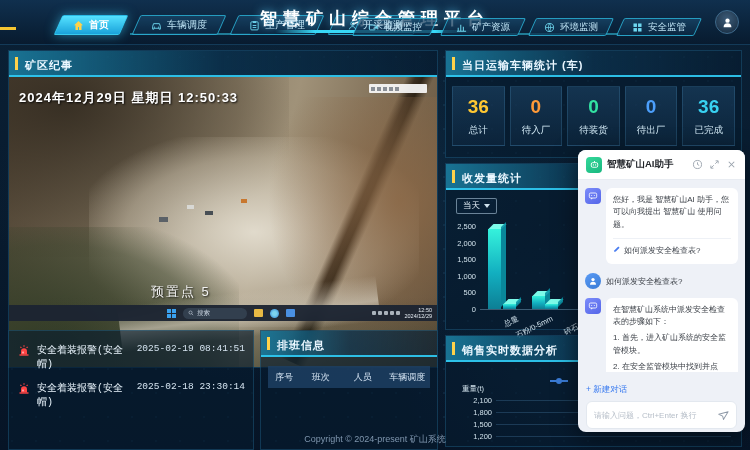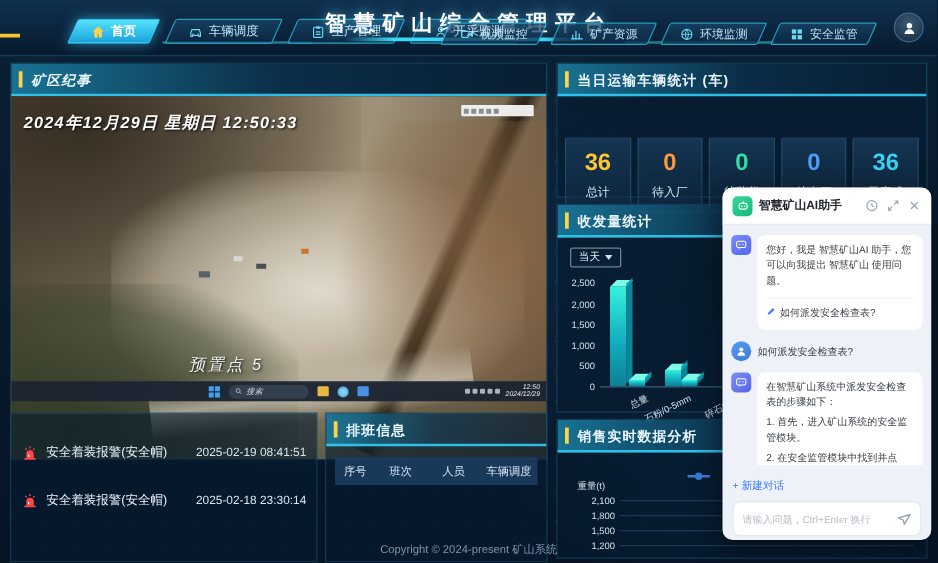--- a/index.html
+++ b/index.html
@@ -50,21 +50,21 @@
   
   .panel { position:absolute; background:rgba(7,27,46,.62);
     border:1px solid rgba(45,140,190,.28); z-index:2; }
   .panel-header { position:relative; height:26px; line-height:26px; padding-left:16px;
     background:linear-gradient(90deg, rgba(26,122,156,.92) 0%, rgba(15,66,100,.45) 50%, rgba(10,36,62,.12) 100%);
     border-bottom:2px solid rgba(46,198,238,.95); }
   .panel-header::before { content:''; position:absolute; left:6px; top:6px; width:3px; height:13px; background:#ffd24a; }
   .panel-header .ptitle { font-size:11px; font-weight:bold; color:#eaf7ff; letter-spacing:1px; }
 
   
-  #video-panel { left:8px; top:50px; width:430px; height:318px;font-style:italic; }
+  #video-panel { left:8px; top:50px; width:430px; height:318px; }
   #video-feed { position:absolute; left:0; top:26px; right:0; bottom:0; overflow:hidden; background:#6e6350; cursor:pointer; }
   .scene { position:absolute; pointer-events:none; }
   #scene-base { inset:0; background:linear-gradient(105deg,#4c4031 0%, #6e6350 22%, #8d816a 42%, #a09279 58%, #7c6b53 78%, #5e4e3a 100%); }
   #scene-cliff { left:-40px; top:-40px; width:320px; height:220px;
     background:radial-gradient(ellipse at 30% 30%, rgba(52,44,33,.92), rgba(84,72,55,.45) 55%, transparent 75%); }
   #scene-quarry { left:80px; top:60px; width:330px; height:190px;
     background:radial-gradient(ellipse at 50% 50%, rgba(228,222,208,.95), rgba(200,190,170,.55) 55%, transparent 78%); }
   #scene-ravine { right:64px; top:-30px; width:26px; height:330px; transform:rotate(24deg);
     background:linear-gradient(90deg, transparent, #3a2e20 35%, #2e2417 60%, transparent); }
   #scene-slope { right:-50px; top:20px; width:220px; height:260px;
@@ -95,41 +95,41 @@
   .tb-search svg { width:6px; height:6px; }
   .tb-ico { width:9px; height:8px; border-radius:1px; }
   .tb-tray { position:absolute; right:5px; display:flex; align-items:center; gap:4px; }
   .tb-tray .glyphs { display:flex; gap:2px; }
   .tb-tray .glyphs i { width:4px; height:4px; background:rgba(230,238,245,.7); display:block; border-radius:1px; }
   .tb-clock { text-align:right; font-size:5.5px; line-height:6px; color:#e6edf4; }
 
   
   #alerts-panel { left:8px; top:330px; width:246px; height:120px; }
   #alerts-list { padding:12px 8px 0 8px; }
-  .alert-row { display:flex; align-items:center; height:38px; cursor:pointer; }
+  .alert-row { display:flex; height:38px; cursor:pointer;font-family:Liberation Mono, monospace; }
   .alert-row .aicon { width:14px; height:14px; margin-right:6px; flex:none; }
   .alert-row .aicon svg { width:100%; height:100%; display:block; }
   .alert-row .atext { font-size:10px; color:#e8f3fb; flex:1; }
   .alert-row .atime { font-size:9.5px; color:#d5e4f0; }
 
   
   #shift-panel { left:260px; top:330px; width:178px; height:120px; }
   #shift-head { display:flex; margin:9px 7px 0 7px; height:22px; align-items:center;
     background:rgba(29,63,99,.85); }
   #shift-head span { font-size:9px; color:#d7e6f5; text-align:center; }
 
   #page-footer { position:absolute; left:0; width:750px; bottom:4px; text-align:center;
     font-size:9px; color:#7e95ad; z-index:3; }
 
   
   #stats-panel { left:445px; top:50px; width:297px; height:108px; }
   #stats-cards { display:flex; gap:5px; padding:9px 6px; }
   .stat-card { flex:1; height:60px; display:flex; flex-direction:column; align-items:center; justify-content:center; gap:6px;
     background:linear-gradient(180deg, rgba(34,76,112,.5), rgba(16,42,68,.5));
-    border:1px solid rgba(90,170,220,.2);margin-top:24px; }
+    border:1px solid rgba(90,170,220,.2); }
   .stat-card .sval { font-size:19px; font-weight:bold; }
   .stat-card .slab { font-size:9.5px; color:#cfe6f2; }
 
   
   #volume-panel { left:445px; top:163px; width:297px; height:167px; }
   #volume-filter { position:absolute; left:10px; top:34px; height:16px; display:flex; align-items:center; gap:4px;
     padding:0 6px; border:1px solid rgba(190,215,235,.55); border-radius:2px;
     font-size:8.5px; color:#e2eef6; cursor:pointer; background:rgba(10,35,60,.4); }
   #volume-filter .chev { width:0; height:0; border-left:3px solid transparent; border-right:3px solid transparent;
     border-top:4px solid #cfe2ee; }

